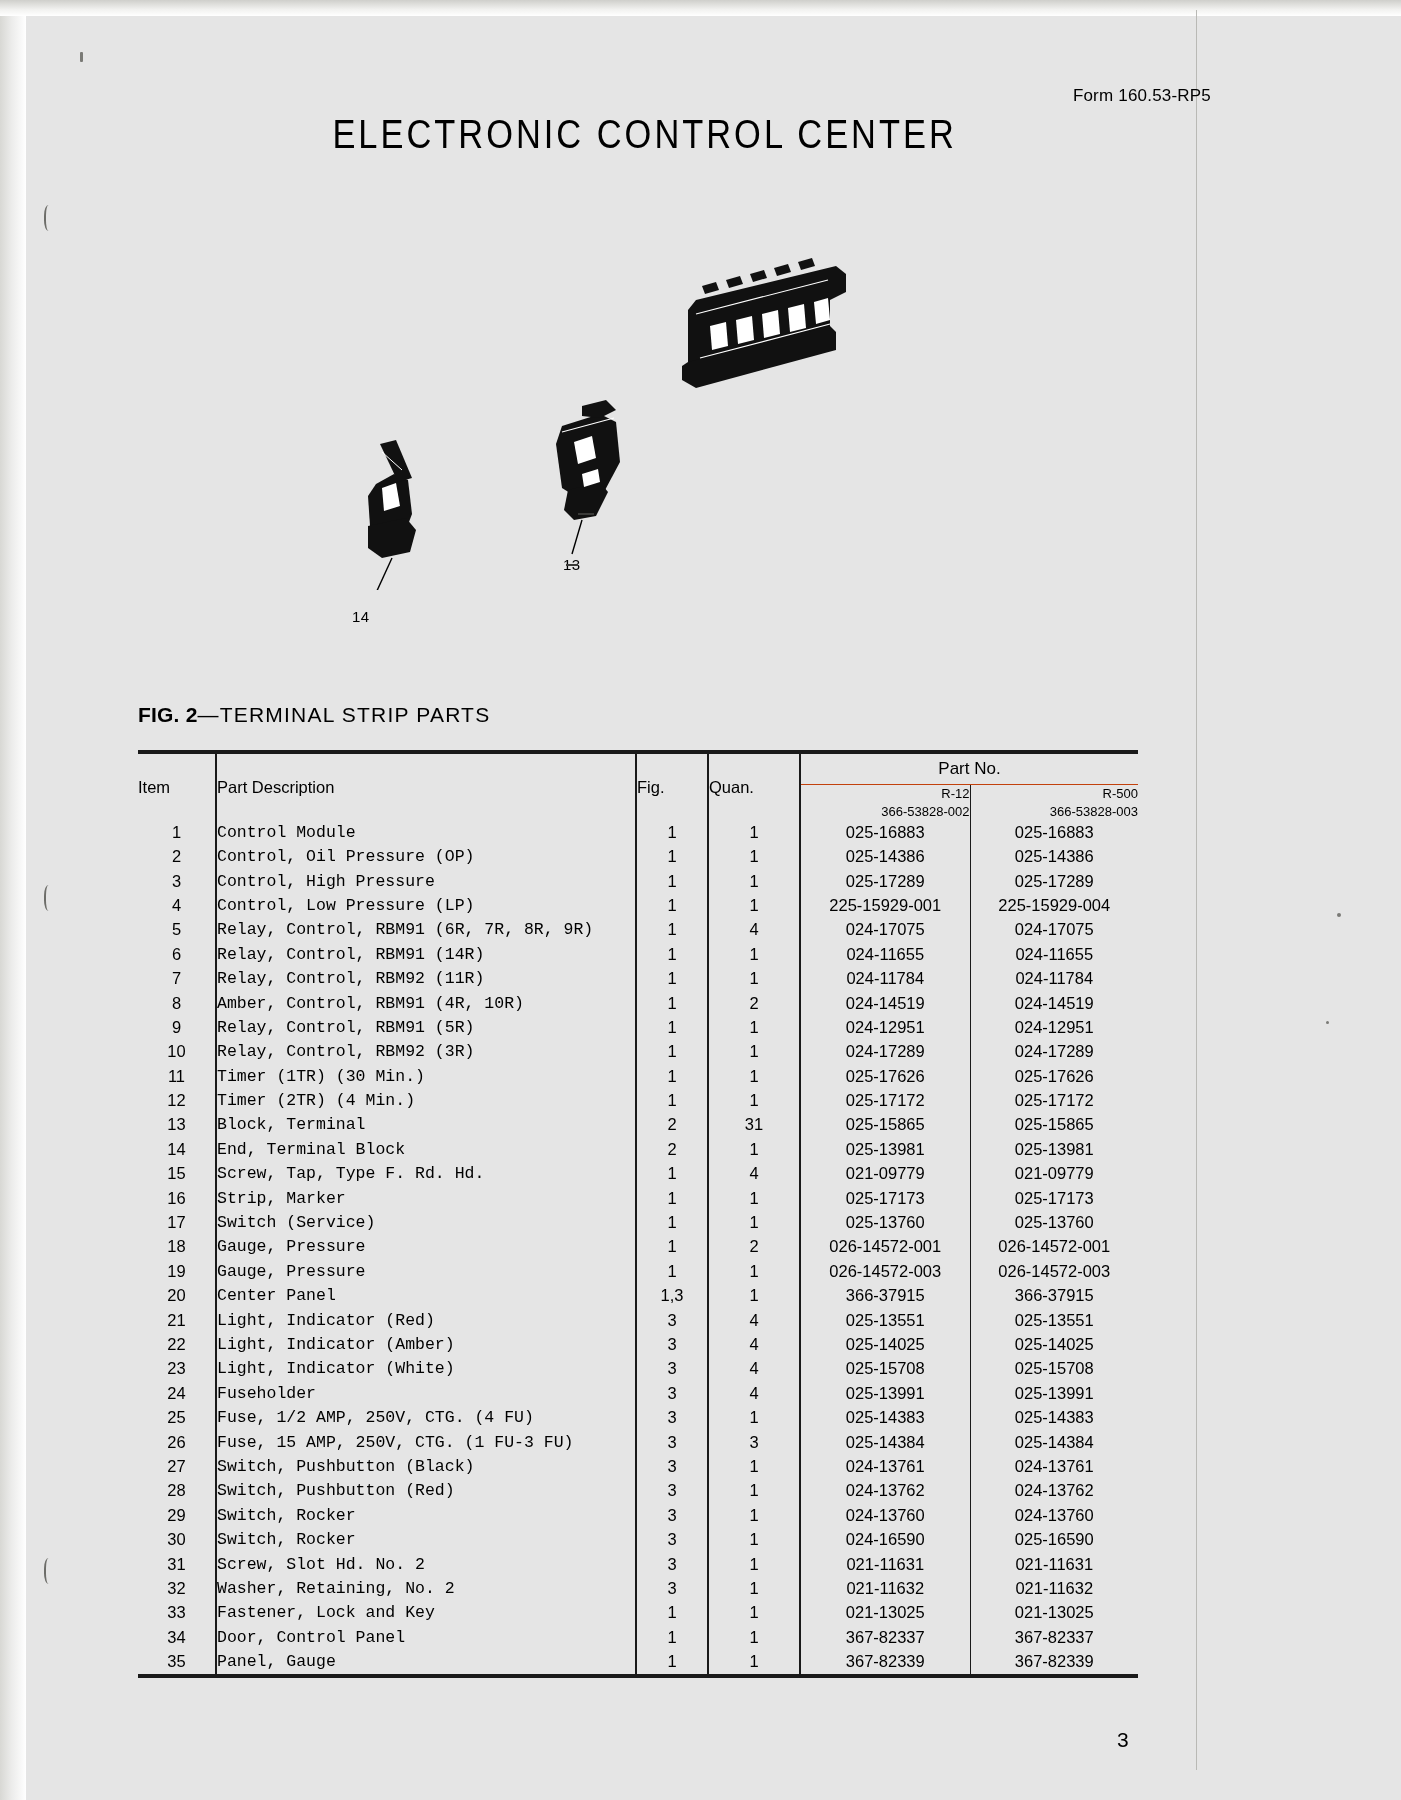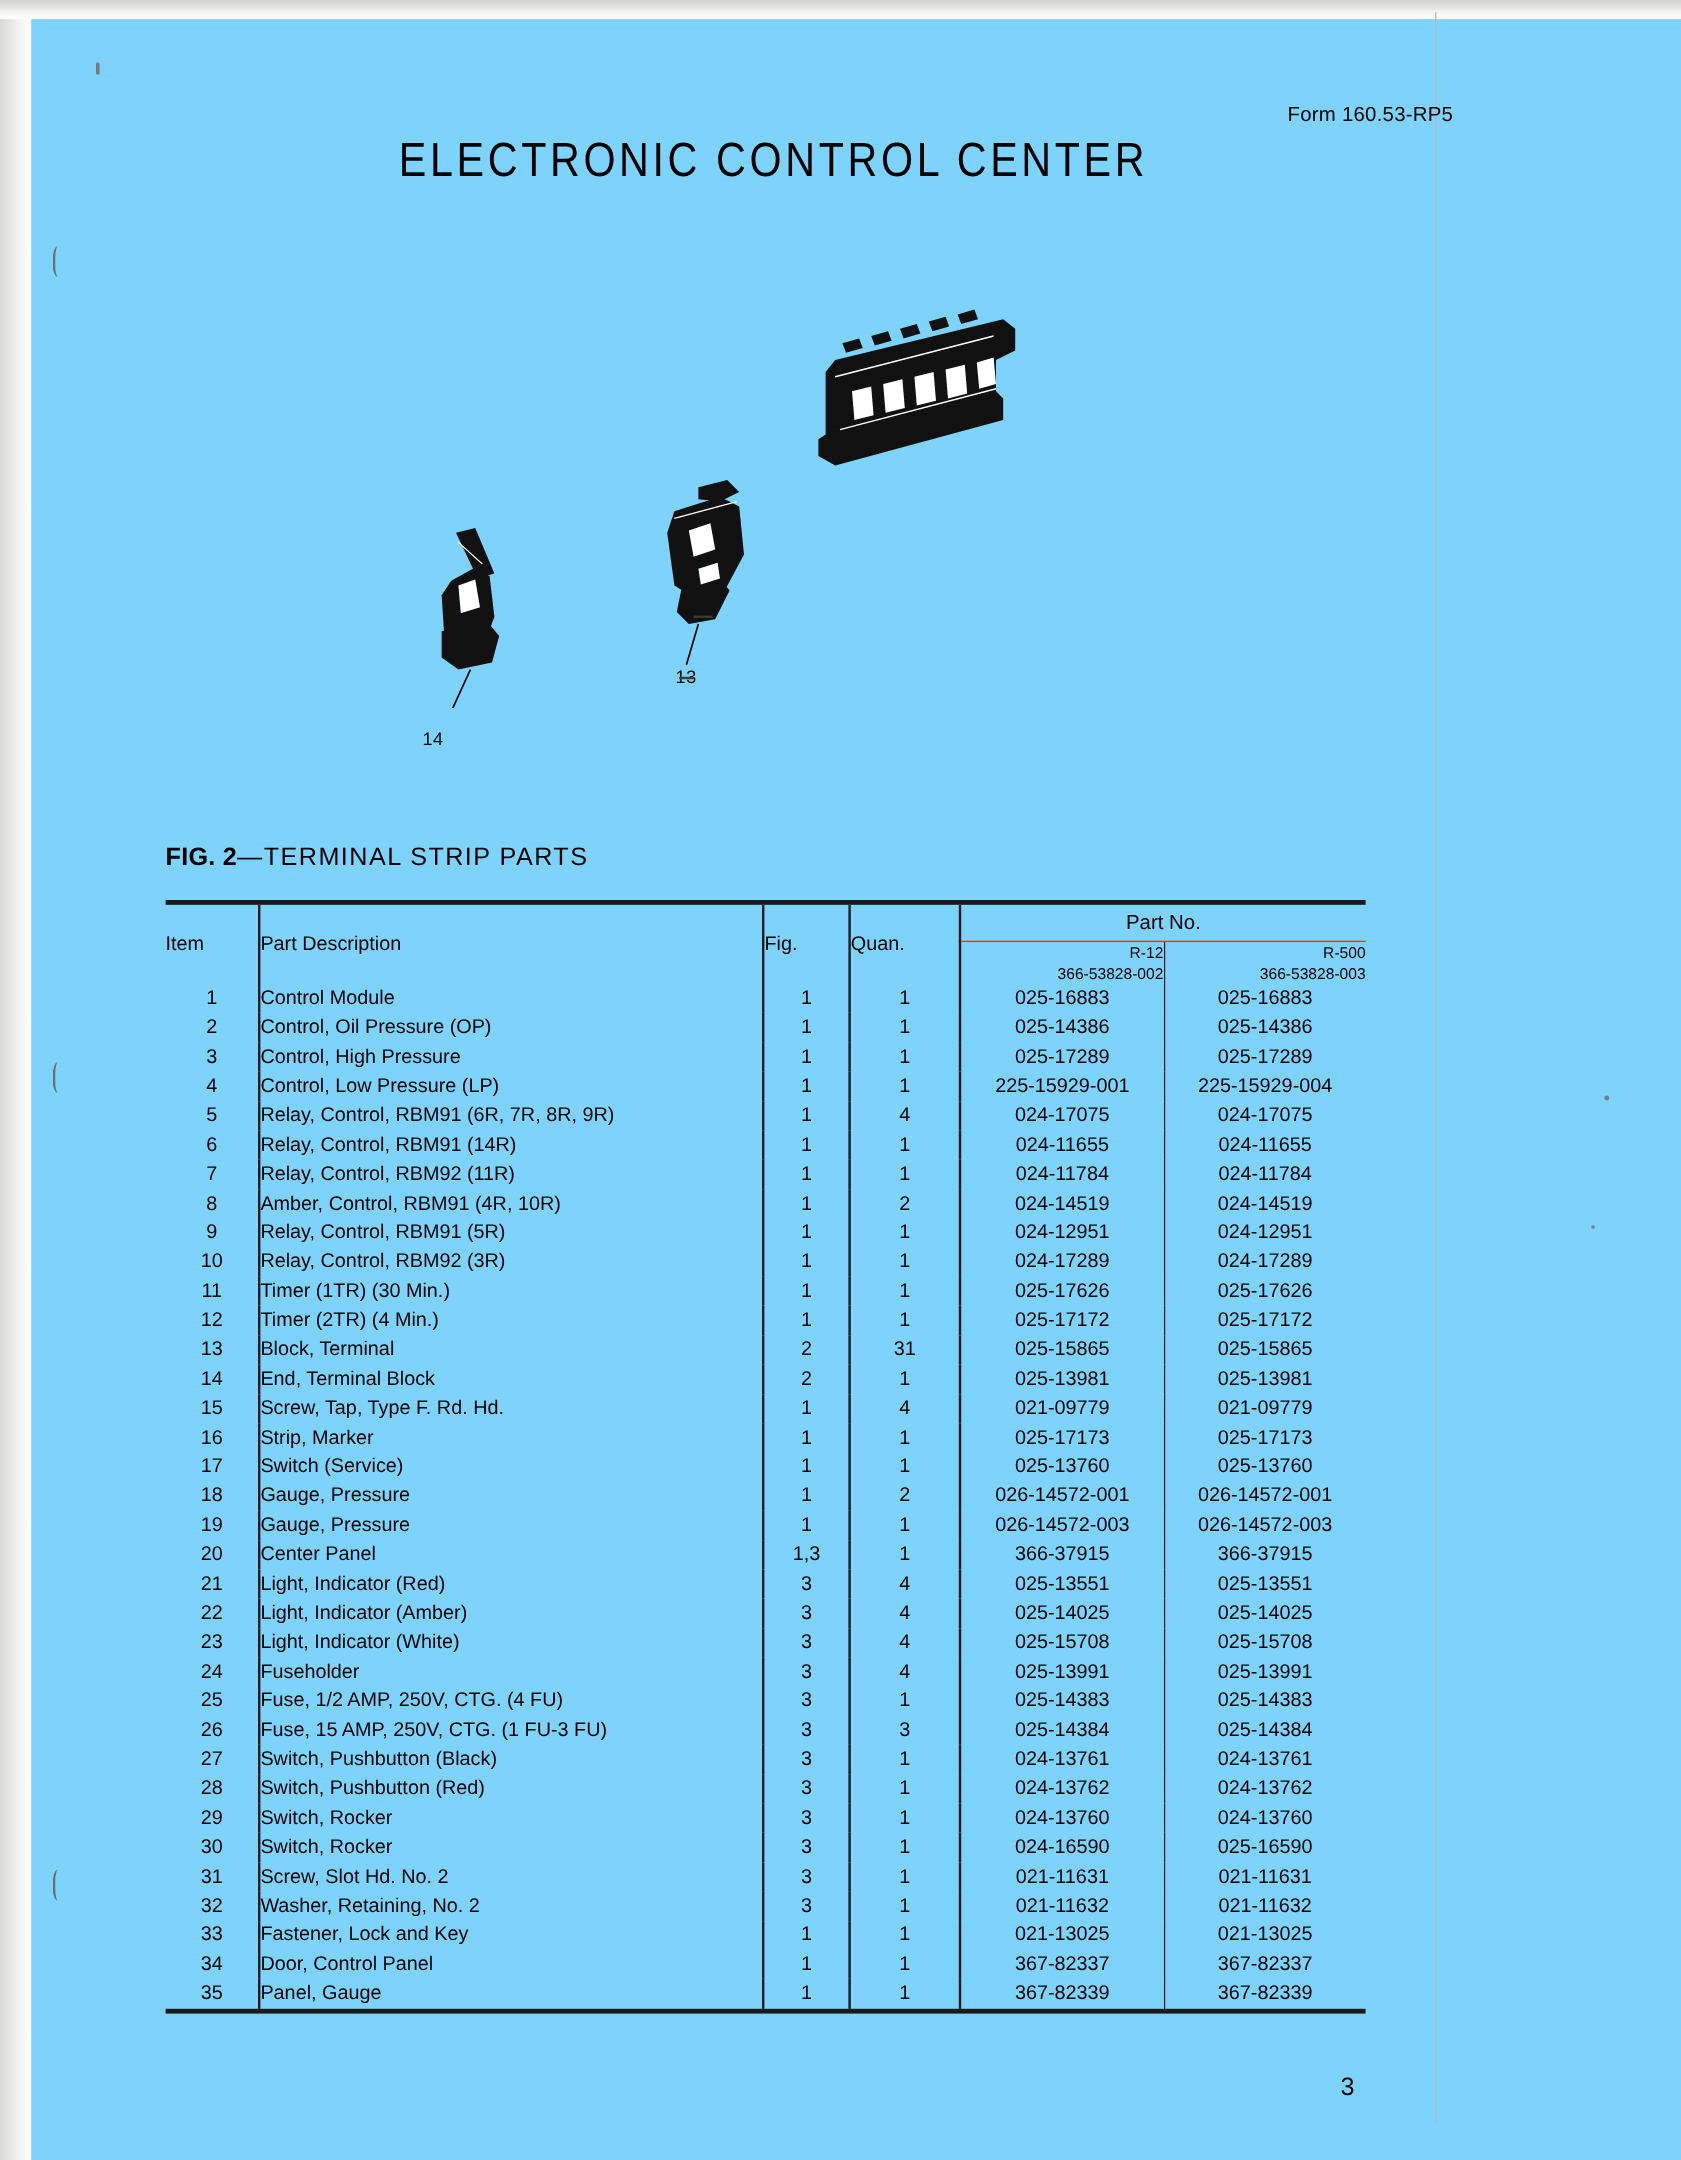--- a/index.html
+++ b/index.html
@@ -4,21 +4,21 @@
 <style>
   html, body {
     margin: 0;
     padding: 0;
     background: #ffffff;
   }
   .page {
     position: relative;
     width: 1401px;
     height: 1800px;
-    background: #7dd3fc;
+    background: #e5e5e5;
     font-family: "Liberation Sans", sans-serif;
     color: #000000;
     overflow: hidden;
   }
 
   
   .scan-edge-left {
     position: absolute;
     left: 0; top: 0;
     width: 26px; height: 1800px;
@@ -149,21 +149,21 @@
     line-height: 1.35;
   }
   .vline-r { border-right: 2px solid #1a1a1a; }
   .vline-thin-l { border-left: 1px solid #1a1a1a; }
 
   tbody.body-rows td {
     height: 24.4px;
     font-size: 16.5px;
   }
   td.c-item { text-align: center; }
-  td.c-desc { text-align: left; padding-left: 12px; }
+  td.c-desc { text-align: left; padding-left: 12px; font-family: Liberation Mono, monospace; }
   td.c-fig  { text-align: center; }
   td.c-quan { text-align: center; }
   td.c-pn   { text-align: center; }
 
   
   .page-no {
     position: absolute;
     left: 1117px;
     top: 1728px;
     font-size: 21px;

